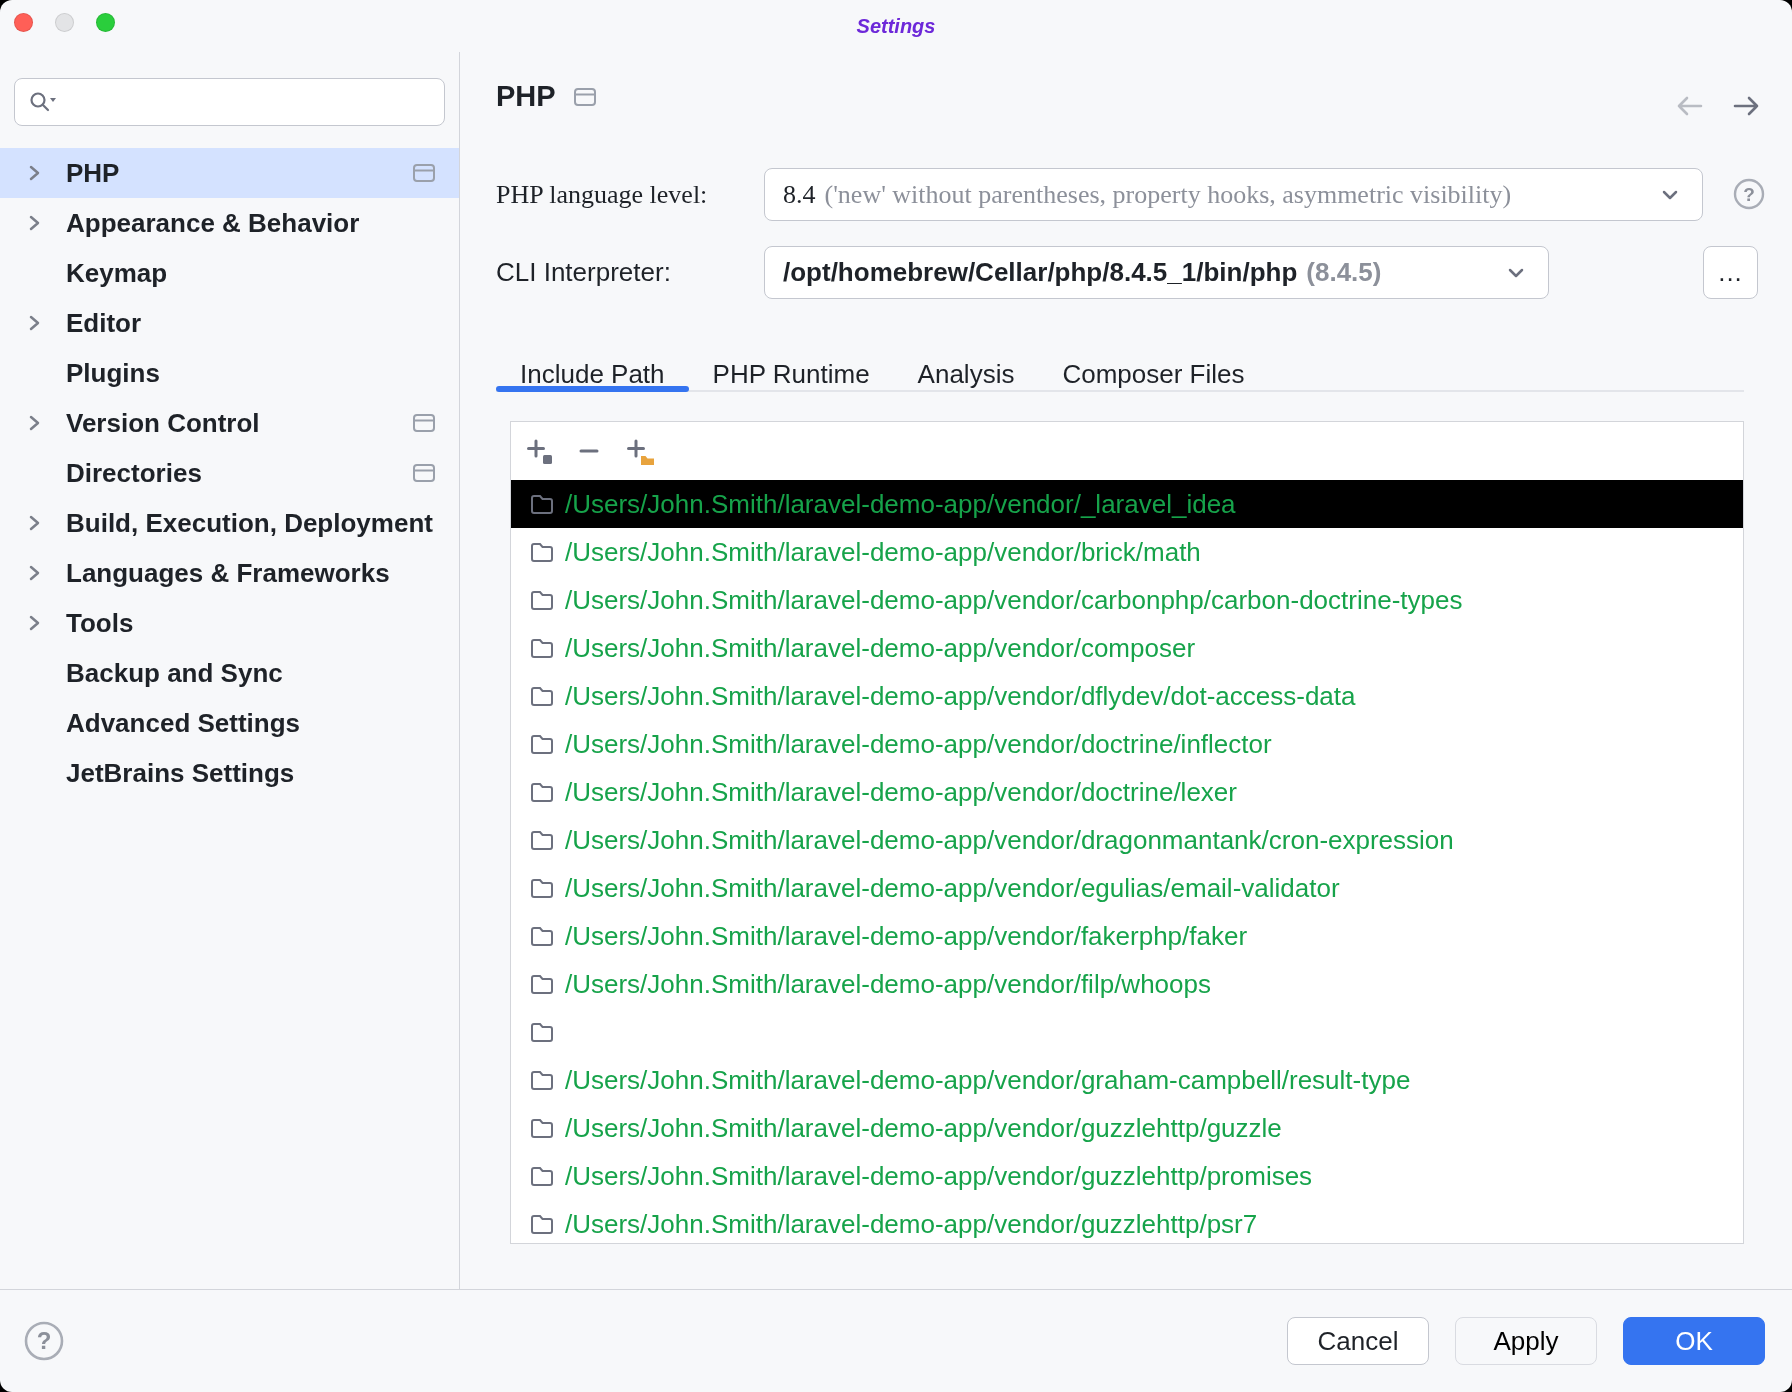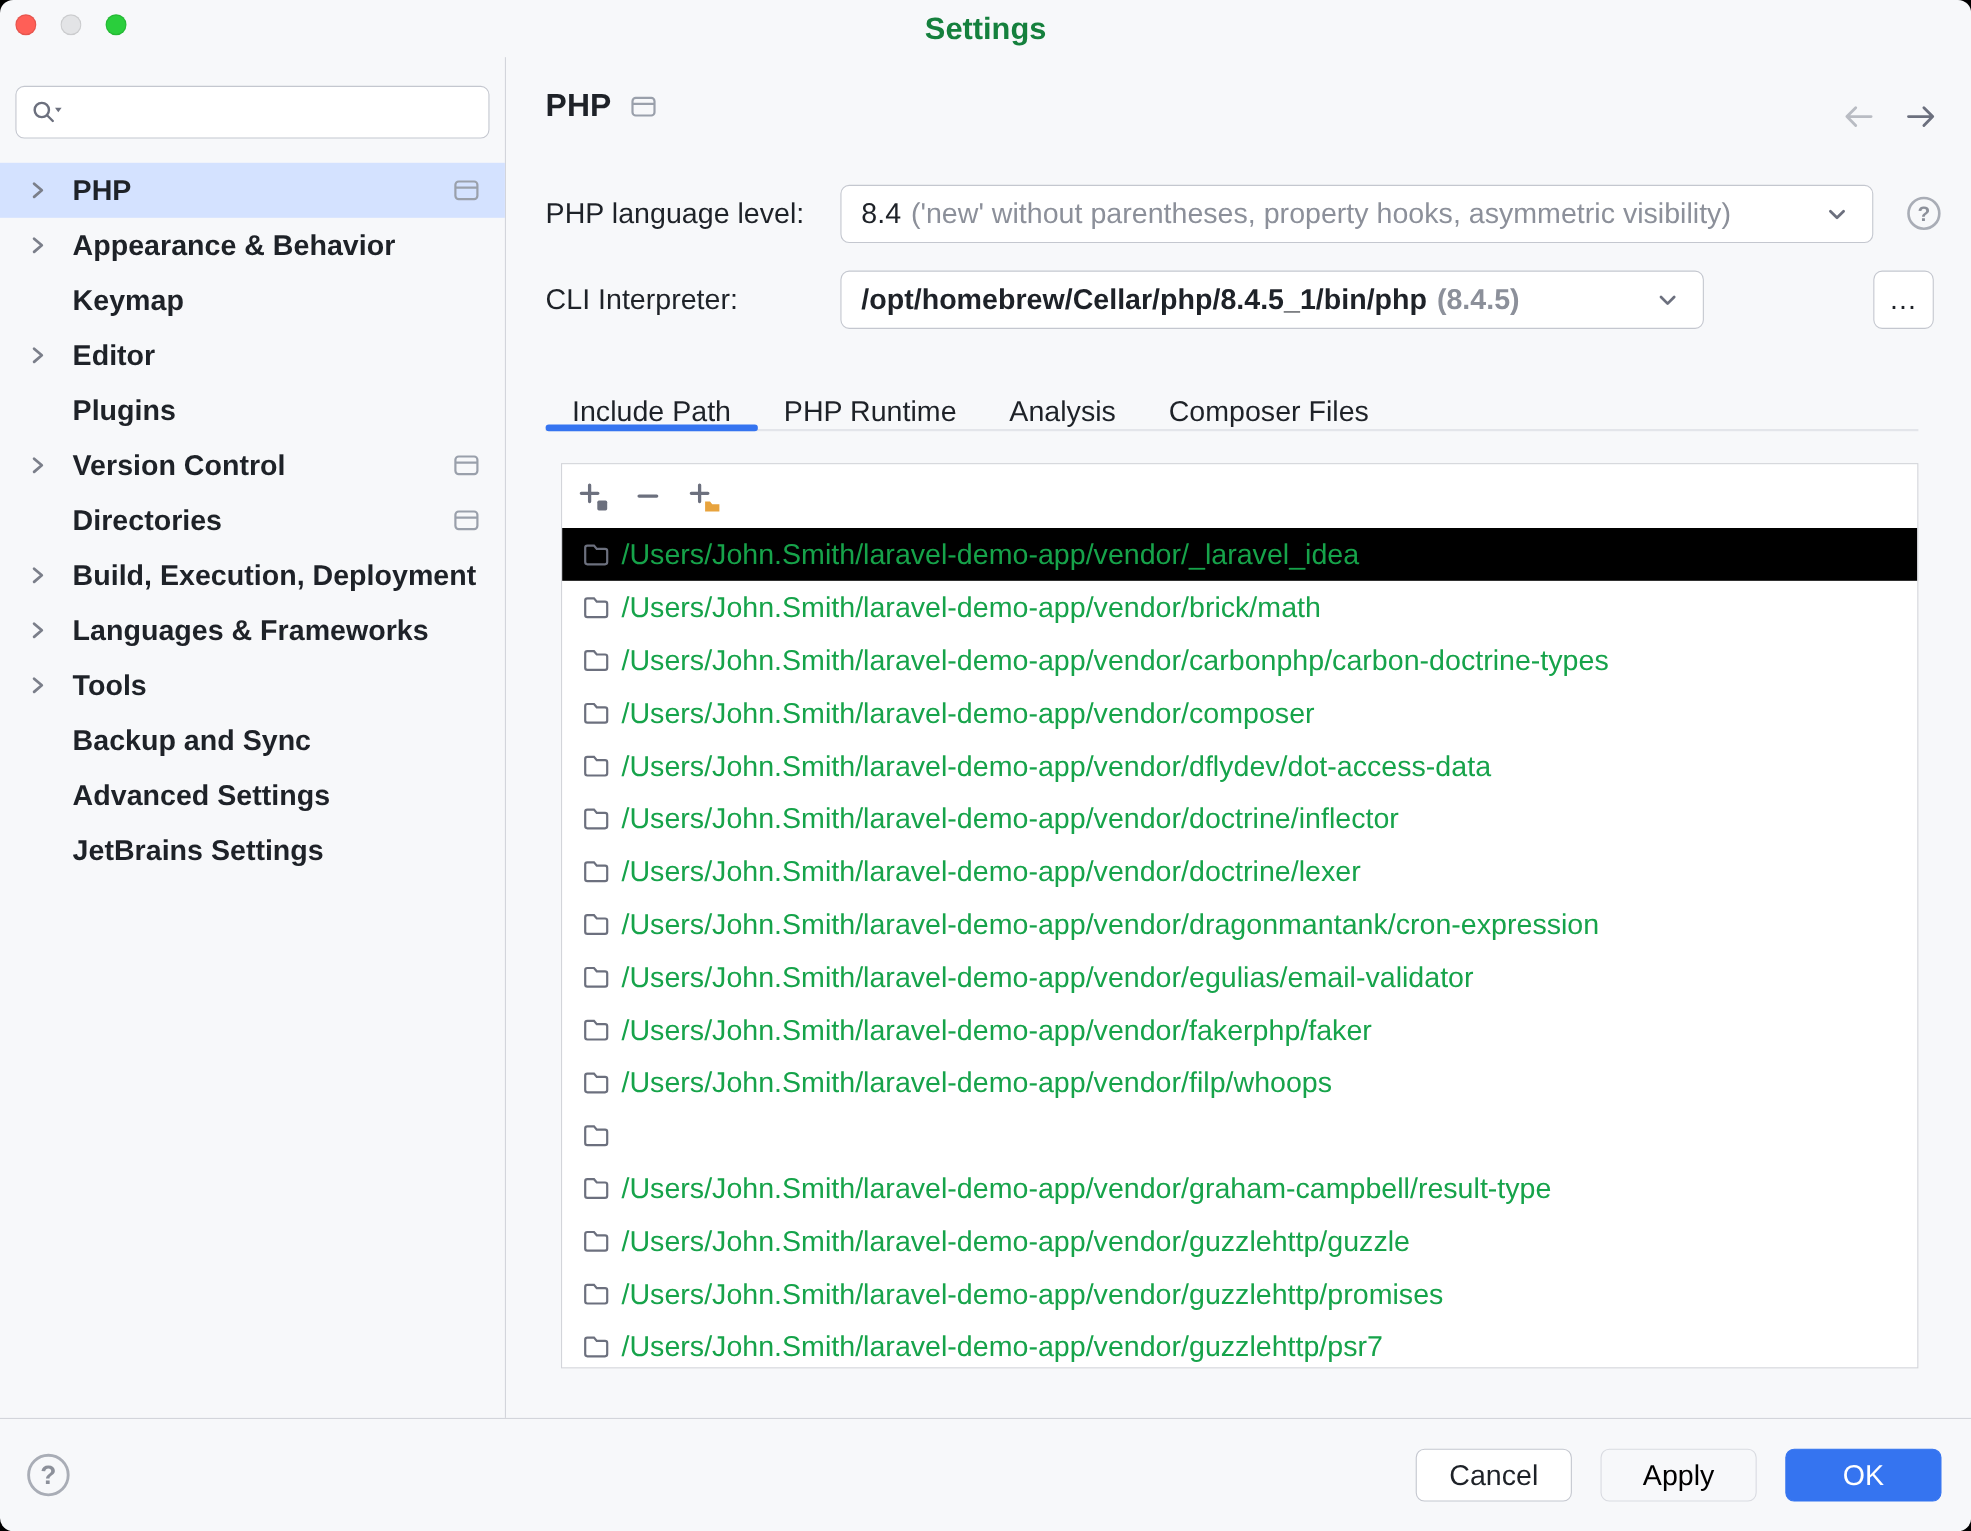--- a/index.html
+++ b/index.html
@@ -10,21 +10,21 @@
             overflow: hidden; display: flex; flex-direction: column; }
 
   
   .titlebar { height: 52px; flex: 0 0 auto; position: relative;
               display: flex; align-items: center; justify-content: center; }
   .traffic { position: absolute; left: 14px; top: 13px; display: flex; gap: 22px; }
   .light { width: 19px; height: 19px; border-radius: 50%; box-shadow: inset 0 0 0 1px rgba(0,0,0,.1); cursor: pointer; }
   .light.red { background: #ff5f57; }
   .light.yellow { background: #e3e4e6; }
   .light.green { background: #2ace3c; }
-  .title { font-size: 28px; font-weight: 700; color: #15803d; }
+  .title { font-size: 20px; font-weight: 700; color: #6d28d9; font-style: italic; }
 
   
   .body-row { flex: 1 1 auto; display: flex; min-height: 0; }
 
   .sidebar { width: 460px; flex: 0 0 auto; border-right: 1px solid #d3d5db; padding-top: 26px; }
   .search-box { margin: 0 14px; height: 48px; background: #fff; border: 1px solid #c4c7cf;
                 border-radius: 8px; display: flex; align-items: center; padding: 0 12px; gap: 8px; }
   .search-box input { border: none; outline: none; background: transparent; flex: 1;
                       font-size: 26px; font-family: inherit; color: #1e2228; }
   .sidebar-list { margin-top: 22px; }
@@ -35,21 +35,21 @@
   .sb-badge { flex: 0 0 auto; display: flex; align-items: center; }
 
   
   .content { position: relative; flex: 1 1 auto; }
   .page-title-row { position: absolute; left: 36px; top: 28px; display: flex; align-items: center; gap: 16px; }
   .page-title { font-size: 29px; font-weight: 700; }
   .nav-arrows { position: absolute; top: 40px; right: 30px; display: flex; gap: 24px; }
   .nav-arrows span { display: flex; align-items: center; cursor: pointer; }
 
   .field-row { position: absolute; left: 36px; display: flex; align-items: center; }
-  .field-row.level { top: 116px; }
+  .field-row.level { top: 116px; font-family: Liberation Serif, serif; }
   .field-row.cli   { top: 194px; }
   .field-label { width: 268px; font-size: 26px; color: #1e2228; }
   .select { height: 53px; background: #fff; border: 1px solid #c4c7cf; border-radius: 8px;
             display: flex; align-items: center; padding: 0 18px; font-size: 26px; cursor: pointer;
             white-space: nowrap; overflow: hidden; }
   .select.level { width: 939px; }
   .select.cli   { width: 785px; font-weight: bold; }
   .value-secondary { color: #8c909a; margin-left: 9px; }
   .select .dd-chevron { margin-left: auto; display: flex; align-items: center; }
   .help-icon { position: absolute; cursor: pointer; display: flex; }

